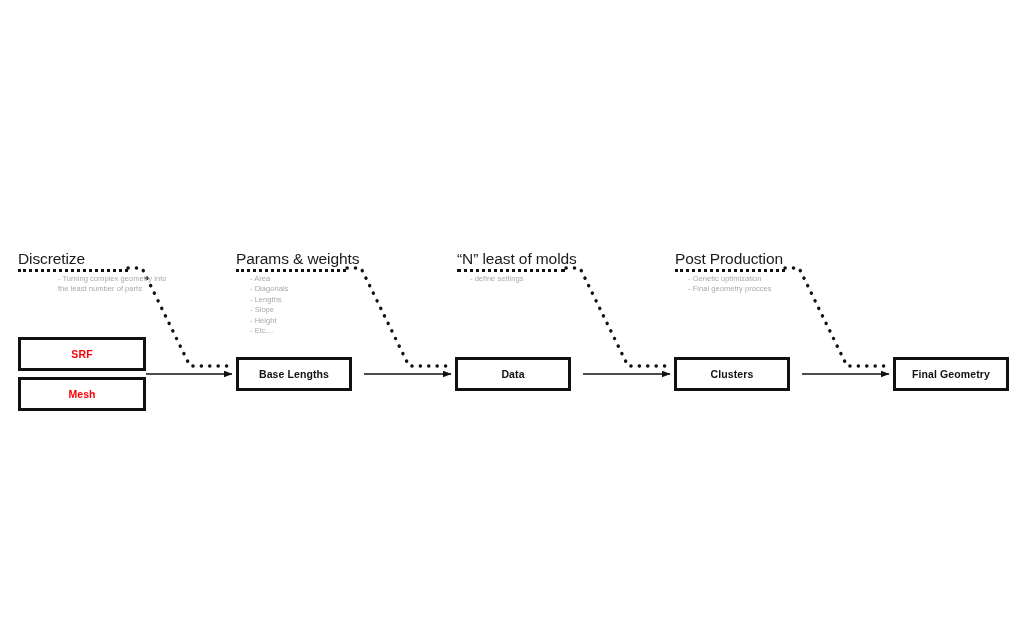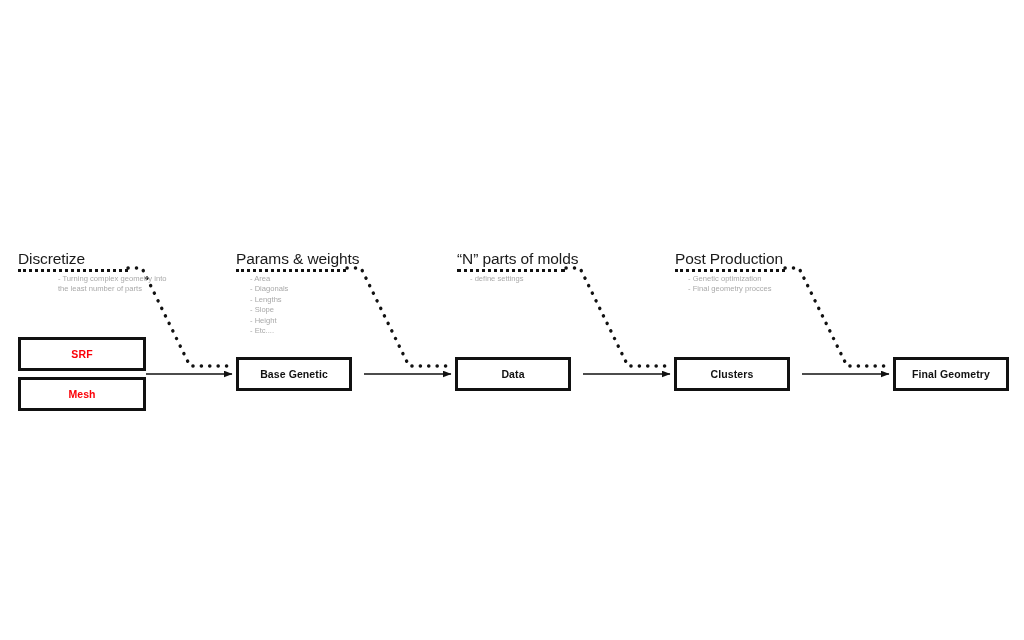--- a/index.html
+++ b/index.html
@@ -107,25 +107,25 @@
       <div class="note-line">-  Area</div>
       <div class="note-line">-  Diagonals</div>
       <div class="note-line">-  Lengths</div>
       <div class="note-line">-  Slope</div>
       <div class="note-line">-  Height</div>
       <div class="note-line">-  Etc....</div>
     </div>
   </div>
 
   <div class="node" style="left:236px;top:357px;width:116px;height:34px;">
-    <span>Base Genetic</span>
+    <span>Base Lengths</span>
   </div>
 
   <div class="stage-group">
-    <div class="phase-title" style="left:457px;top:251px;">“N” parts of molds</div>
+    <div class="phase-title" style="left:457px;top:251px;">“N” least of molds</div>
     <div class="phase-rule" style="left:457px;top:266px;width:108px;"></div>
     <div class="phase-notes" style="left:470px;top:274px;">
       <div class="note-line">-  define settings</div>
     </div>
   </div>
 
   <div class="node" style="left:455px;top:357px;width:116px;height:34px;">
     <span>Data</span>
   </div>
 

